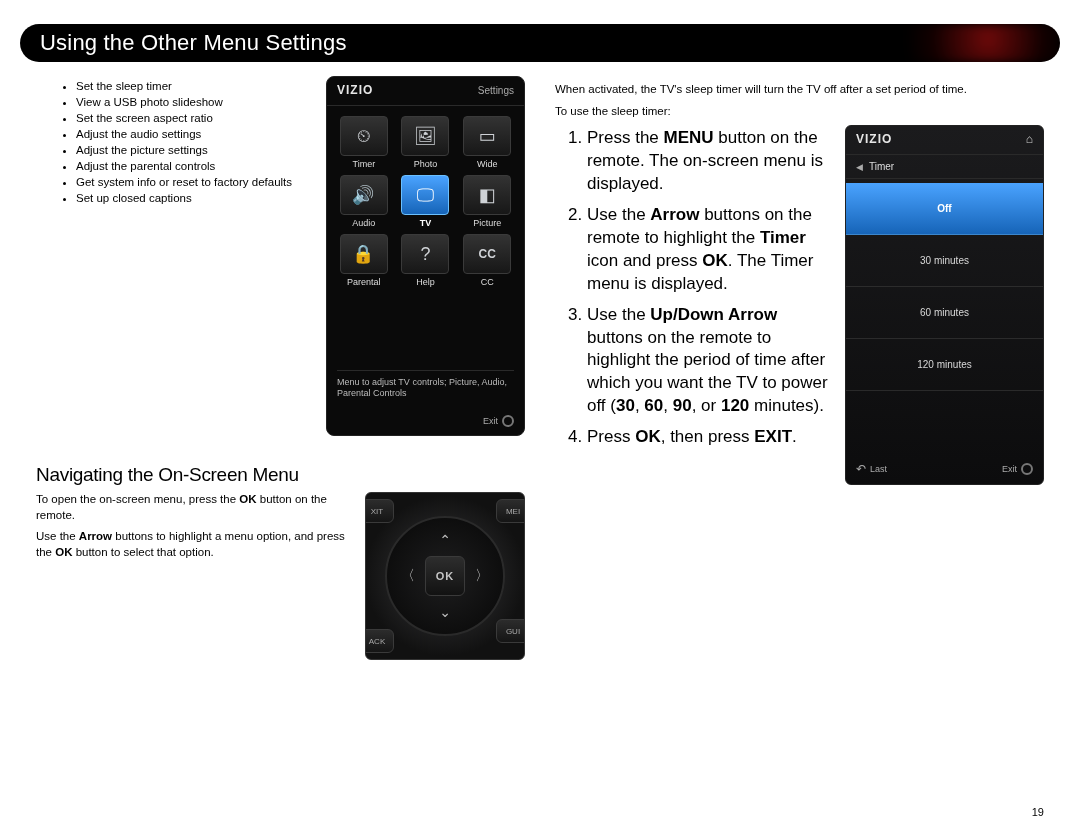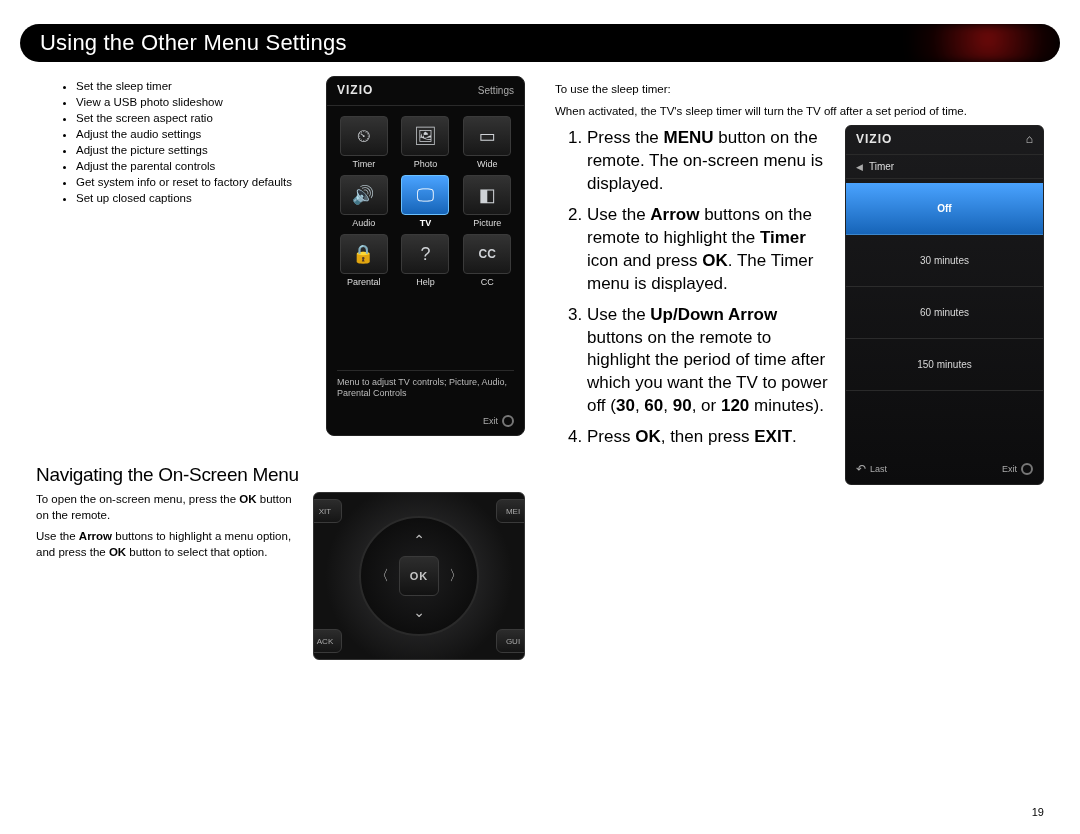--- a/index.html
+++ b/index.html
@@ -120,21 +120,21 @@
     position: absolute; right: 10px; bottom: 8px;
     font-size: 9px; color: #aaa; display: flex; align-items: center; gap: 4px;
   }
   .ms-foot .ring {
     width: 12px; height: 12px; border: 2px solid #777; border-radius: 50%;
   }
 
   
   .remote {
     float: right;
-    width: 212px; height: 168px;
+    width: 160px; height: 168px;
     margin: 0 0 8px 12px;
     background: radial-gradient(circle at 50% 50%, #3a3a3c 0%, #111 70%);
     border: 1px solid #333;
     border-radius: 6px;
     position: relative;
     overflow: hidden;
   }
   .remote .dpad {
     position: absolute; left: 50%; top: 50%;
     width: 120px; height: 120px; margin-left: -60px; margin-top: -60px;
@@ -159,21 +159,21 @@
   .remote .ar { top: 50%; right: 14px; transform: translateY(-50%); }
   .remote .corner {
     position: absolute; width: 34px; height: 24px;
     background: linear-gradient(#2c2c2c, #151515);
     border: 1px solid #3a3a3a;
     color: #aaa; font-size: 8px; display: flex; align-items: center; justify-content: center;
   }
   .remote .c-tl { top: 6px; left: -6px; border-radius: 0 6px 6px 0; }
   .remote .c-tr { top: 6px; right: -6px; border-radius: 6px 0 0 6px; }
   .remote .c-bl { bottom: 6px; left: -6px; border-radius: 0 6px 6px 0; }
-  .remote .c-br { bottom: 6px; right: -6px; border-radius: 6px 0 0 6px; }
+  .remote .c-br { bottom: 16px; right: -6px; border-radius: 6px 0 0 6px; }
 
   
   .timer-shot {
     float: right;
     width: 199px; height: 360px;
     margin: 0 0 8px 12px;
     background: linear-gradient(#1b1b1d, #0c0c0d);
     border: 1px solid #222;
     border-radius: 6px;
     position: relative;
@@ -309,37 +309,37 @@
       <p>
         <span>To open the on-screen menu, press the </span><b>OK</b><span> button on the remote.</span>
       </p>
       <p>
         <span>Use the </span><b>Arrow</b><span> buttons to highlight a menu option, and press the </span><b>OK</b><span> button to select that option.</span>
       </p>
     </div>
   </div>
 
   <div class="col rightcol-wrap">
+    <p>When activated, the TV's sleep timer will turn the TV off after a set period of time.</p>
     <p>To use the sleep timer:</p>
-    <p>When activated, the TV's sleep timer will turn the TV off after a set period of time.</p>
 
     <div class="timer-shot">
       <div class="ts-head">
         <span class="ts-logo">VIZIO</span>
         <span class="home">⌂</span>
       </div>
       <div class="ts-crumb">
         <span class="tri">◀</span>
         <span>Timer</span>
       </div>
       <div class="ts-list" id="ts-list">
           <div class="ts-item sel">Off</div>
           <div class="ts-item">30 minutes</div>
           <div class="ts-item">60 minutes</div>
-          <div class="ts-item">150 minutes</div>
+          <div class="ts-item">120 minutes</div>
         </div>
       <div class="ts-foot">
         <span class="grp">
             <span class="curve">↶</span>
             <span>Last</span>
           </span>
         <span class="grp">
             <span>Exit</span>
             <span class="ring"></span>
           </span>

